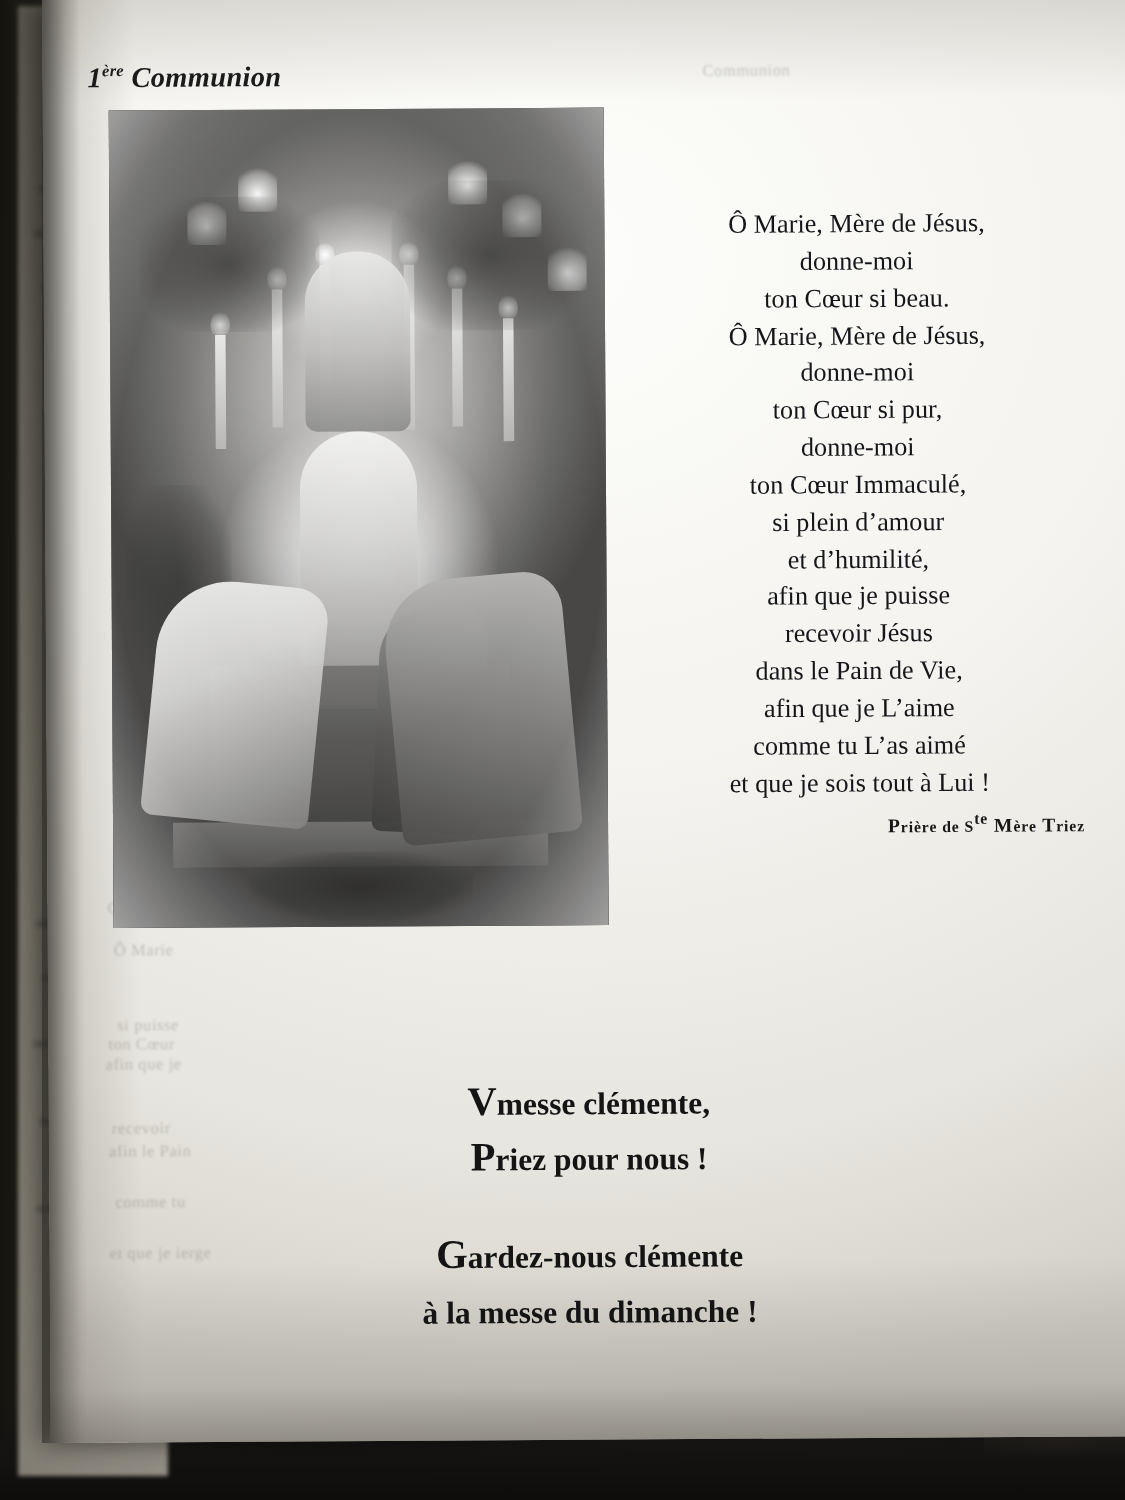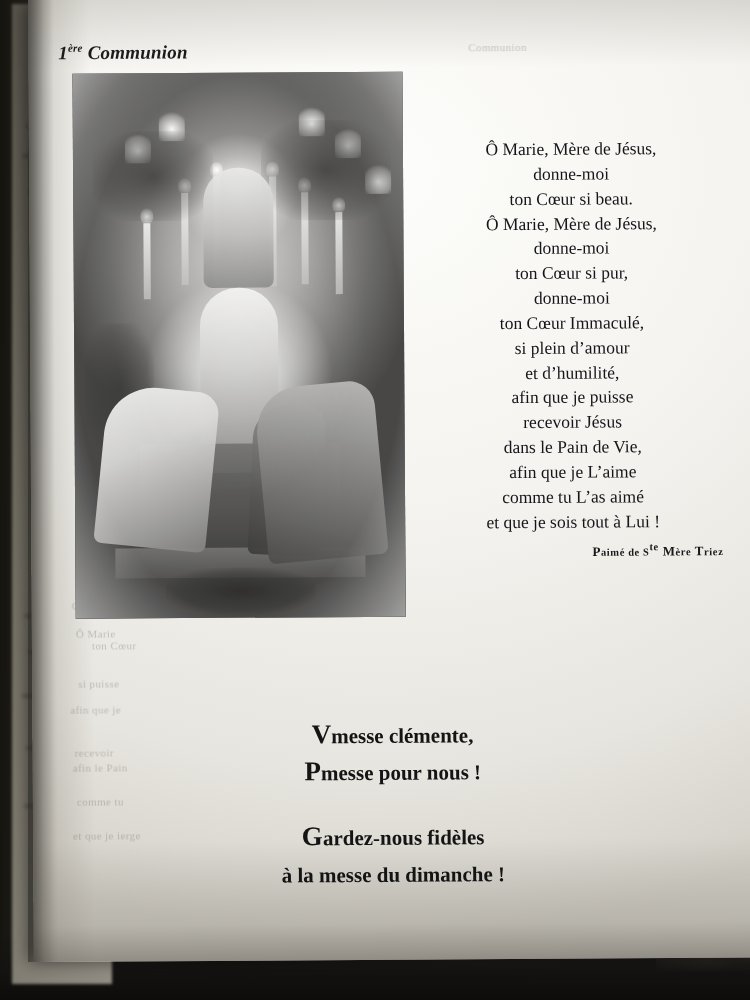--- a/index.html
+++ b/index.html
@@ -280,21 +280,21 @@
 
   <div class="sheet">
 
     <div class="sheet-shade-top"></div>
     <div class="sheet-shade-left"></div>
     <div class="sheet-shade-bottom"></div>
 
     <div class="bleed" style="left:440px;top:44px;">Communion</div>
     <div class="bleed" style="left:40px;top:600px;">Communion</div>
     <div class="bleed" style="left:44px;top:628px;">Ô Marie</div>
-    <div class="bleed" style="left:40px;top:640px;margin-left:20px;">ton Cœur</div>
+    <div class="bleed" style="left:40px;top:691px;">ton Cœur</div>
     <div class="bleed" style="left:46px;top:678px;">si puisse</div>
     <div class="bleed" style="left:38px;top:704px;">afin que je</div>
     <div class="bleed" style="left:42px;top:747px;">recevoir</div>
     <div class="bleed" style="left:40px;top:762px;">afin le Pain</div>
     <div class="bleed" style="left:44px;top:796px;">comme tu</div>
     <div class="bleed" style="left:40px;top:830px;">et que je ierge</div>
 
     <div class="header">
       <span>1</span><sup>ère</sup><span> Communion</span>
     </div>
@@ -351,35 +351,35 @@
       <div>et d’humilité,</div>
       <div>afin que je puisse</div>
       <div>recevoir Jésus</div>
       <div>dans le Pain de Vie,</div>
       <div>afin que je L’aime</div>
       <div>comme tu L’as aimé</div>
       <div>et que je sois tout à Lui !</div>
     </div>
 
     <div class="attribution">
-      <span>P</span><span class="sc">aimé</span><span class="sc"> de S</span><sup class="sc">te</sup><span> M</span><span class="sc">ère</span><span> T</span><span class="sc">riez</span>
+      <span>P</span><span class="sc">rière</span><span class="sc"> de S</span><sup class="sc">te</sup><span> M</span><span class="sc">ère</span><span> T</span><span class="sc">riez</span>
     </div>
 
     <div class="accl accl-1">
       <div>
         <span>V</span><span class="sm">messe clémente,</span>
       </div>
       <div>
-        <span>P</span><span class="sm">messe pour nous !</span>
+        <span>P</span><span class="sm">riez pour nous !</span>
       </div>
     </div>
 
     <div class="accl accl-2">
       <div>
-        <span>G</span><span class="sm">ardez-nous fidèles</span>
+        <span>G</span><span class="sm">ardez-nous clémente</span>
       </div>
       <div>
         <span class="sm">à</span><span class="sm"> la messe du dimanche !</span>
       </div>
     </div>
 
   </div>
 
   <div class="fold-shadow"></div>
 

